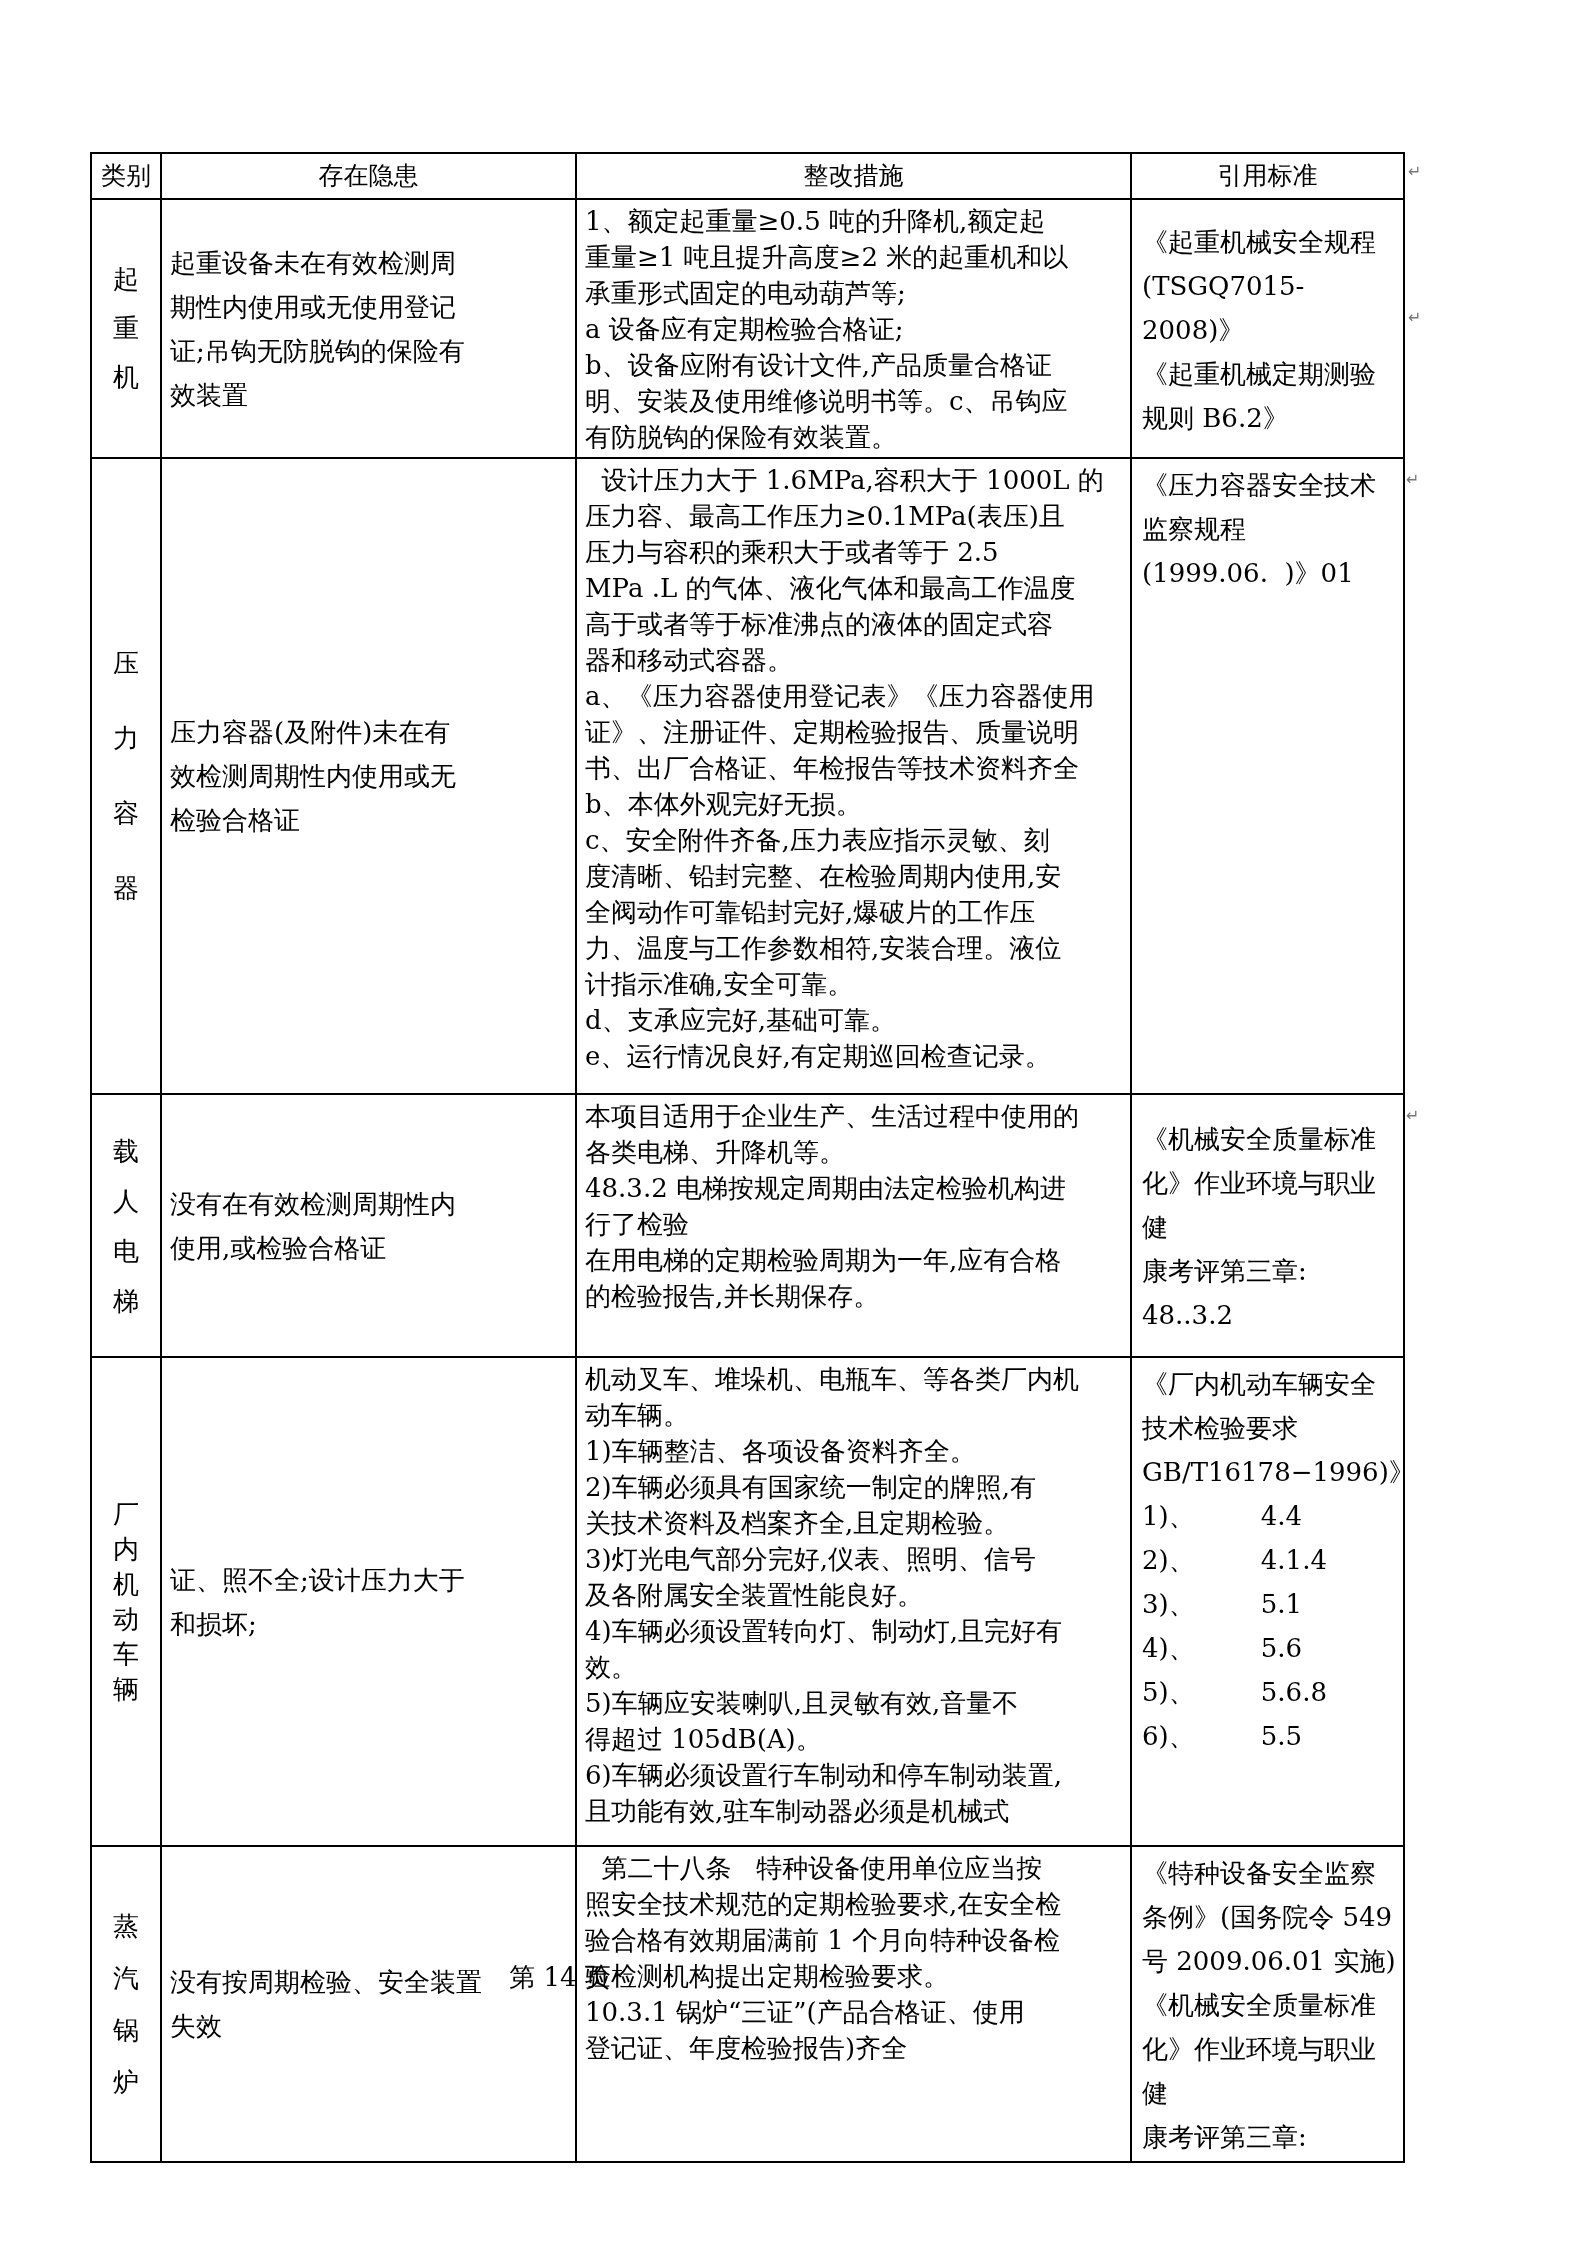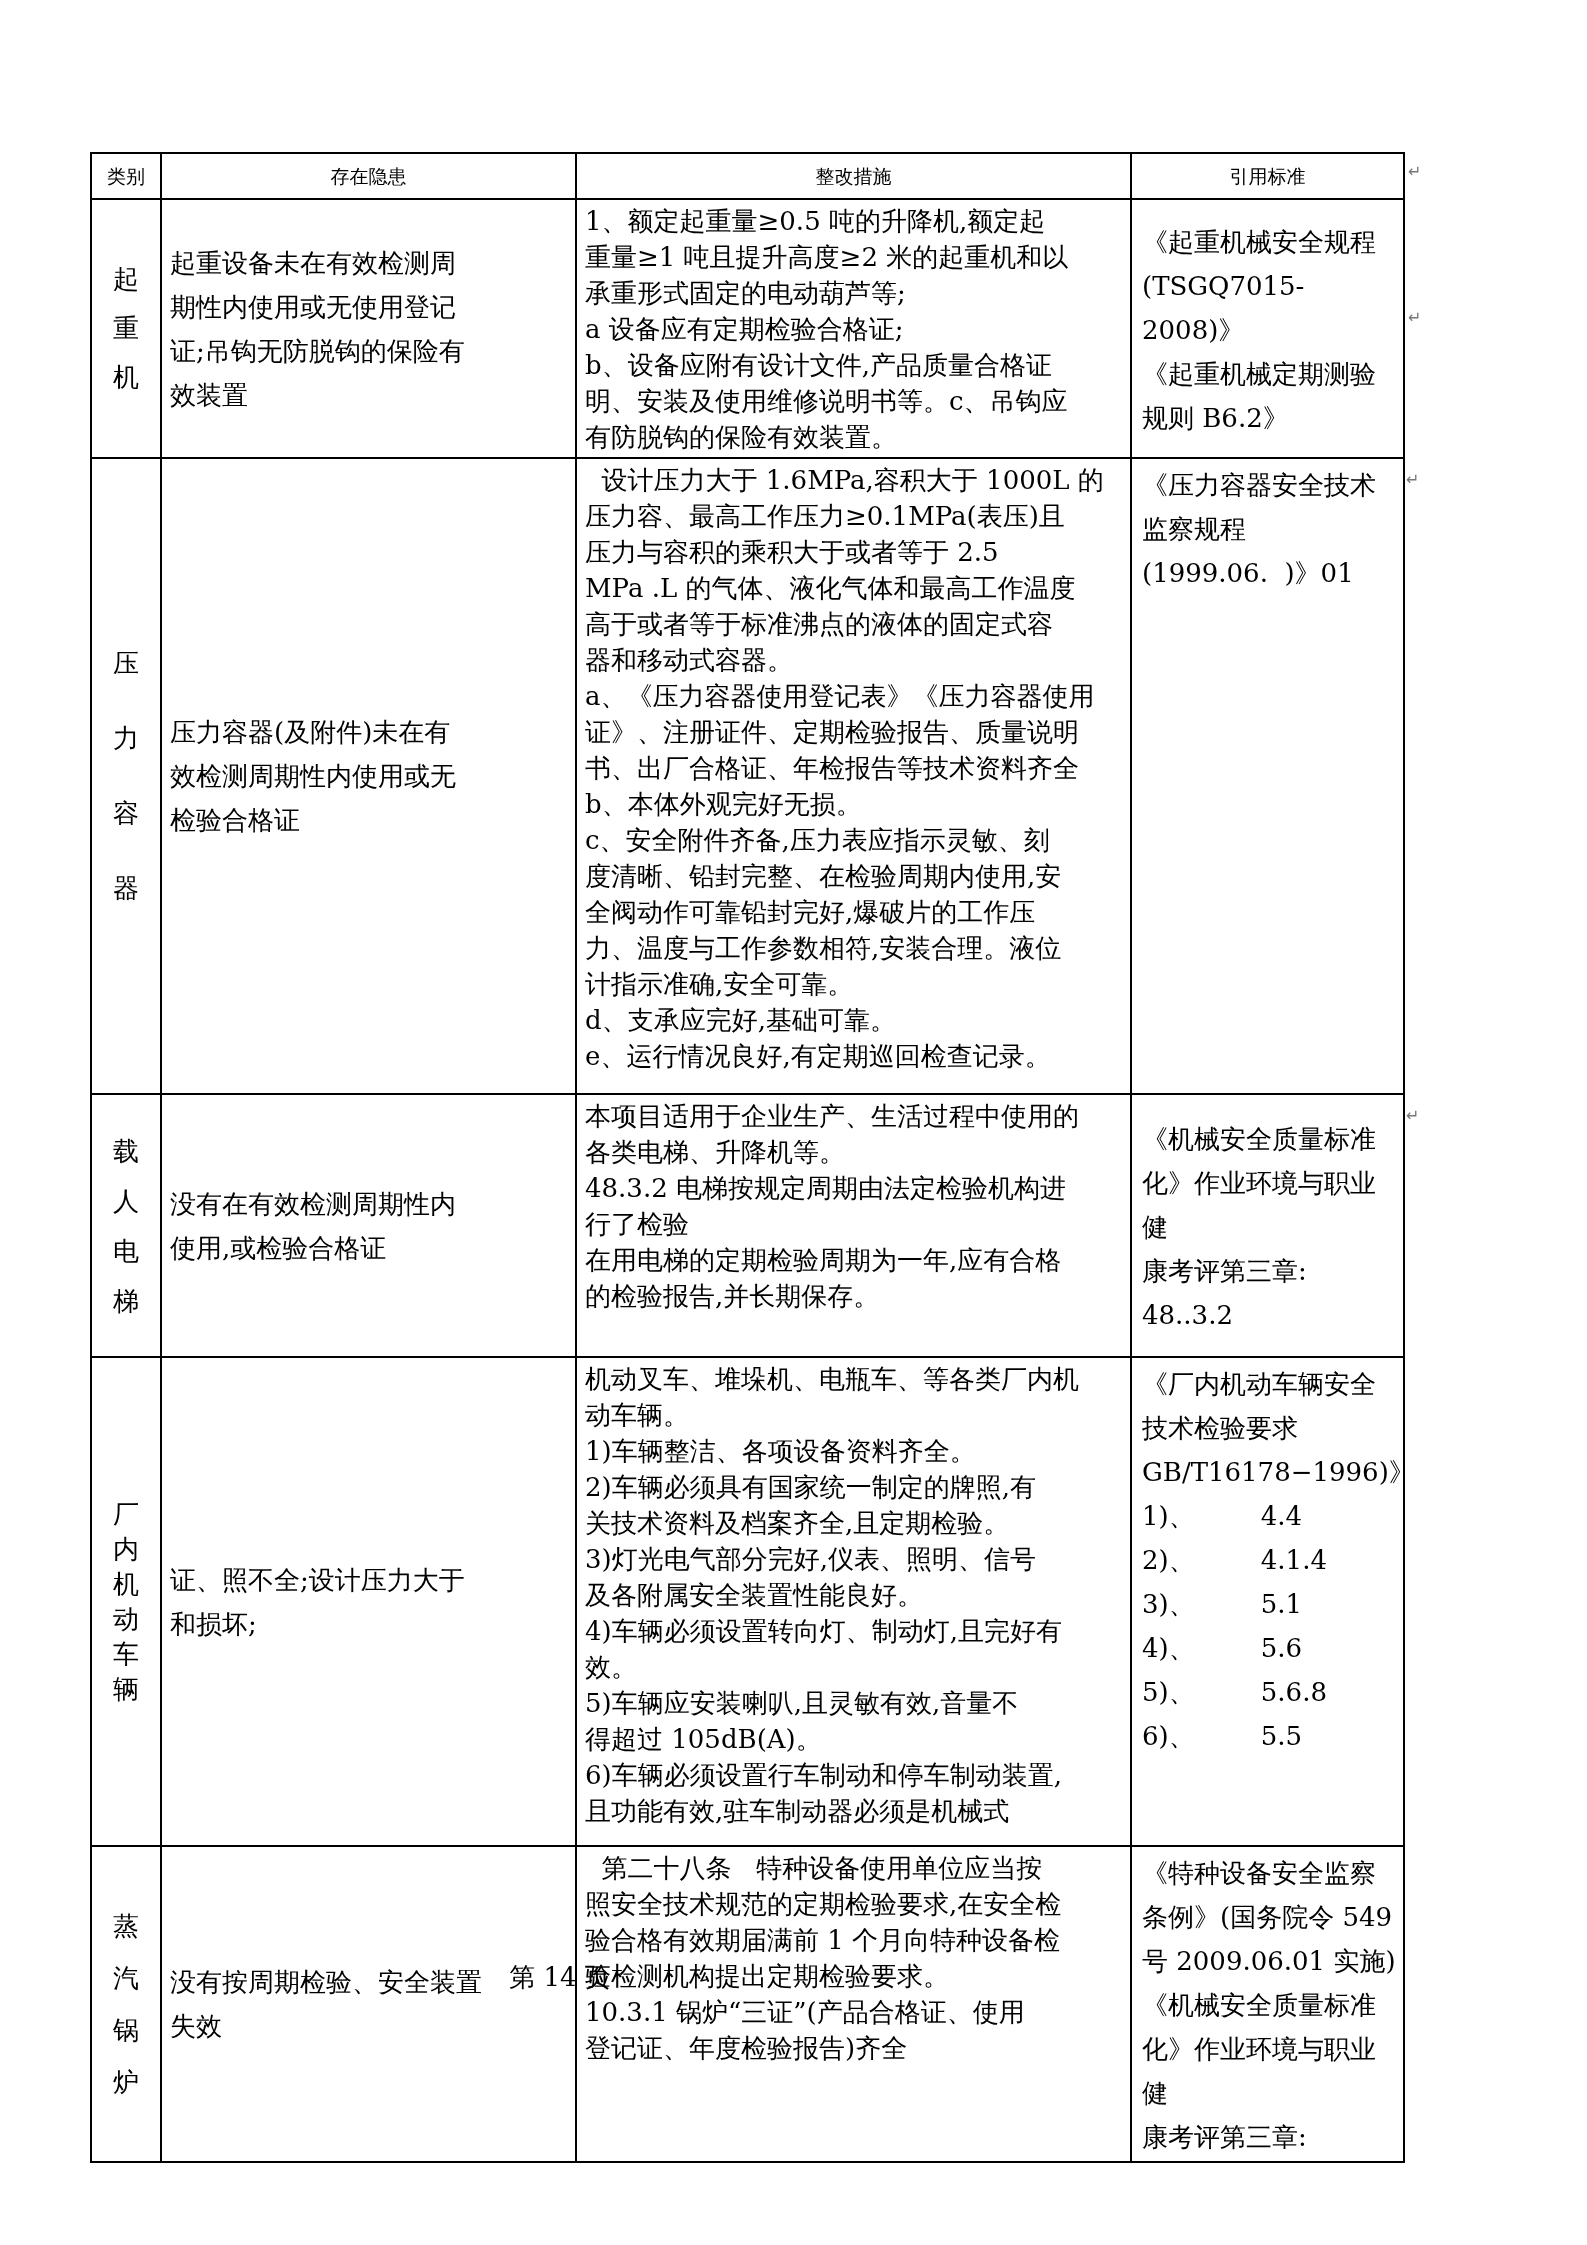--- a/index.html
+++ b/index.html
@@ -20,21 +20,21 @@
     border:2px solid #000;
     font-weight:normal;
     font-size:26px;
     vertical-align:top;
     padding:2px 8px;
     overflow:hidden;
   }
   .doc-table th {
     height:40px;
     text-align:center; vertical-align:middle;
-    font-size:19px;
+    font-size:25px;
     line-height:30px;
   }
   tr.r1 { height:259px; }
   tr.r2 { height:636px; }
   tr.r3 { height:263px; }
   tr.r4 { height:489px; }
   tr.r5 { height:221px; }
   td.cat {
     text-align:center; vertical-align:middle;
     white-space:pre-line;

